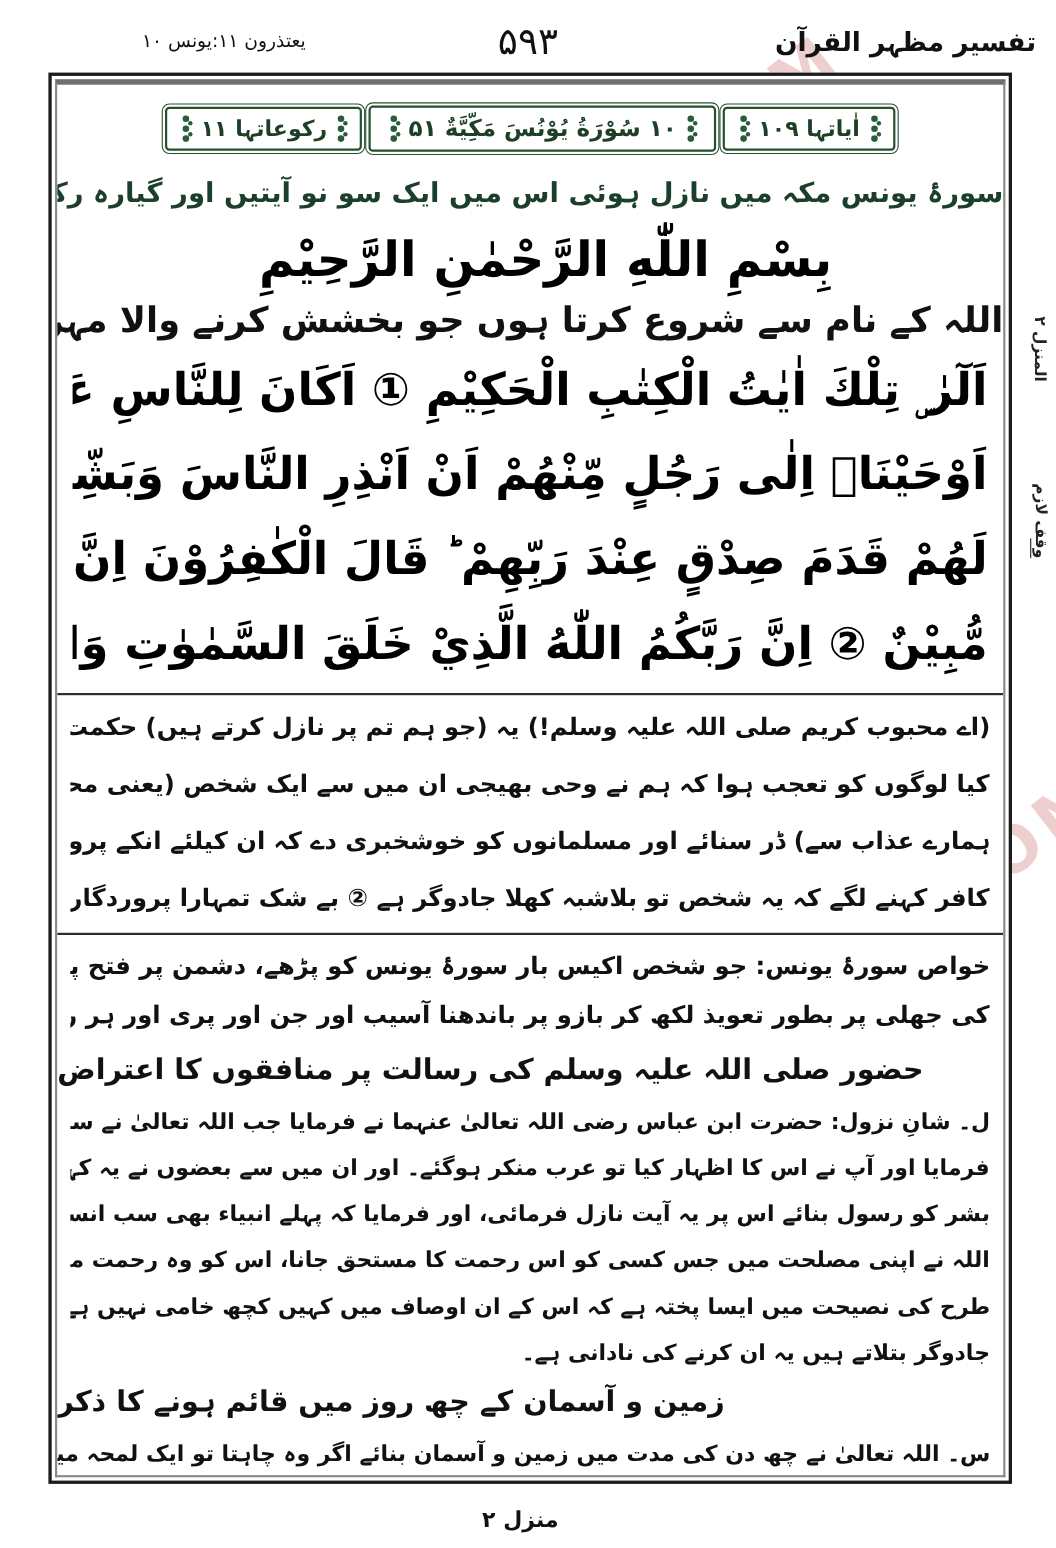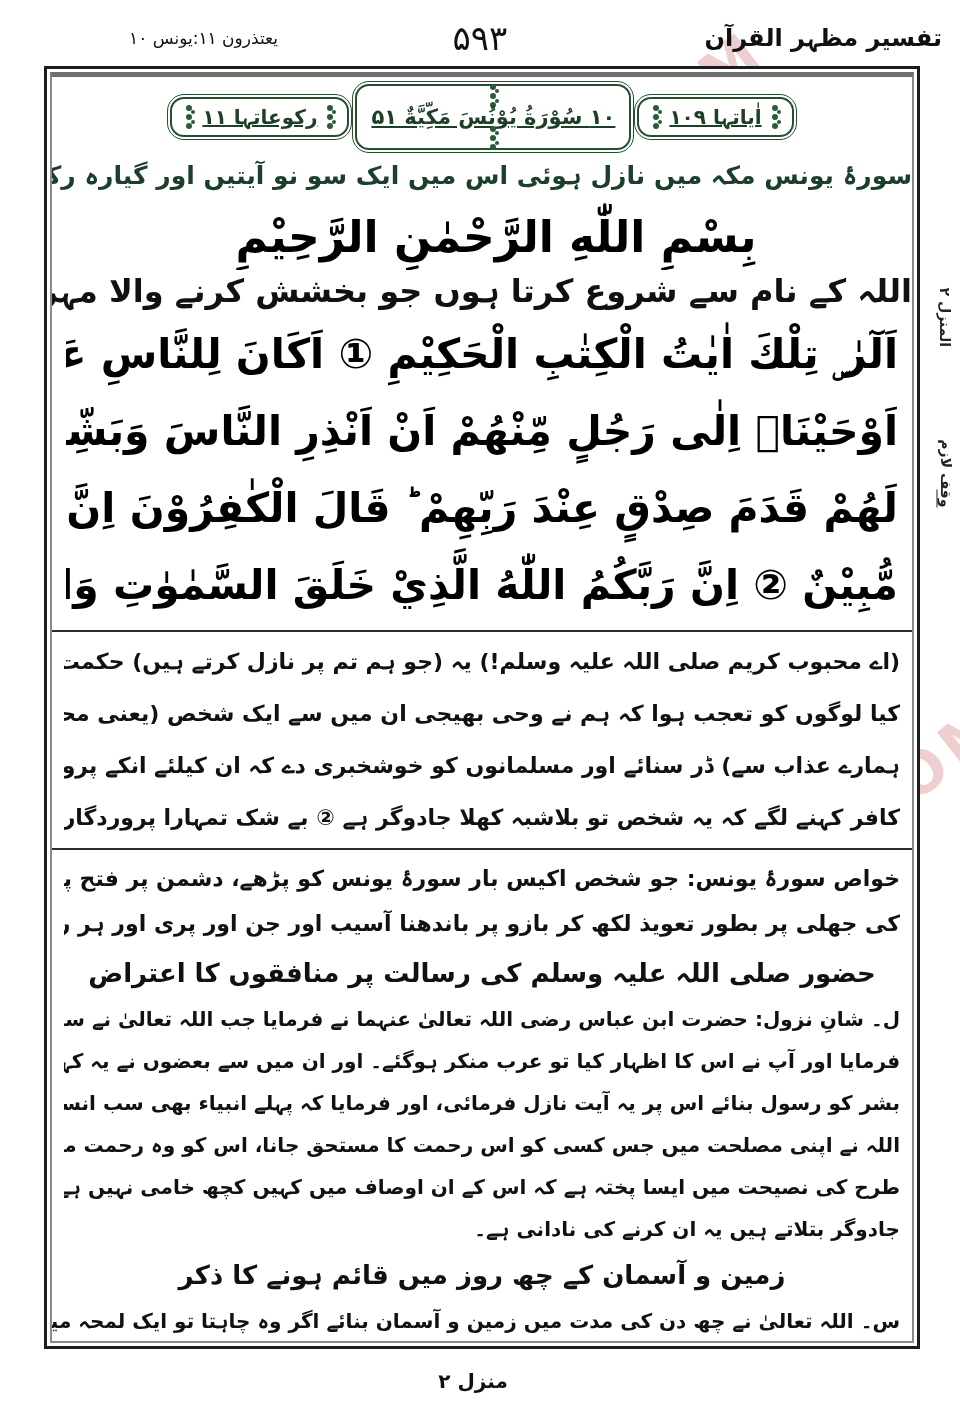--- a/index.html
+++ b/index.html
@@ -39,25 +39,25 @@
   }
 
   
   .surah-banner {
     height: 80px; display: flex; align-items: center; justify-content: center;
     gap: 6px; direction: rtl; padding-top: 6px;
   }
   .cartouche {
     display: flex; align-items: center; gap: 6px;
     border: 2px solid #24502f; outline: 1px solid #24502f; outline-offset: 2px;
-    border-radius: 14px; padding: 6px 10px;
+    border-radius: 4px; padding: 6px 10px;
     color: #1d3f26; font-weight: bold; font-size: 20px;
-    background: #fff; white-space: nowrap; text-decoration: underline;
-  }
-  .cartouche.center { font-size: 21px; padding: 7px 14px; flex-direction: column; }
+    background: #fff; white-space: nowrap;
+  }
+  .cartouche.center { font-size: 21px; padding: 7px 14px; }
   .orn {
     width: 6px; height: 6px; border-radius: 50%; background: #2a5c3a; display: inline-block;
     box-shadow: 0 9px 0 #2a5c3a, 0 -9px 0 #2a5c3a, 4px 5px 0 -1px #2a5c3a, 4px -5px 0 -1px #2a5c3a;
     margin: 0 4px;
   }
 
   
   .intro-line {
     height: 52px; text-align: center; color: #1c3f2b; font-weight: bold;
     font-size: 25px; line-height: 50px; white-space: nowrap; overflow: hidden;
@@ -89,21 +89,21 @@
   .khawas-block { padding: 6px 12px 2px 12px; }
   .khawas-line {
     height: 45px; line-height: 45px; font-size: 22px; font-weight: bold;
     text-align: justify; text-align-last: justify; white-space: nowrap; overflow: hidden;
   }
   .khawas-line .lbl { font-weight: bold; }
   .khawas-line.second { text-align: center; text-align-last: center; }
 
   
   .section-heading {
-    height: 52px; line-height: 50px; text-align: center; font-size: 26px; font-weight: bold;
+    height: 52px; line-height: 50px; text-align: left; font-size: 26px; font-weight: bold;
     white-space: nowrap; overflow: hidden;
   }
 
   
   .commentary-block { padding: 2px 12px 0 12px; }
   .commentary-line {
     height: 42px; line-height: 42px; font-size: 20px; font-weight: bold;
     text-align: justify; text-align-last: justify; white-space: nowrap; overflow: hidden;
   }
   .commentary-line.short { text-align: right; text-align-last: right; }

